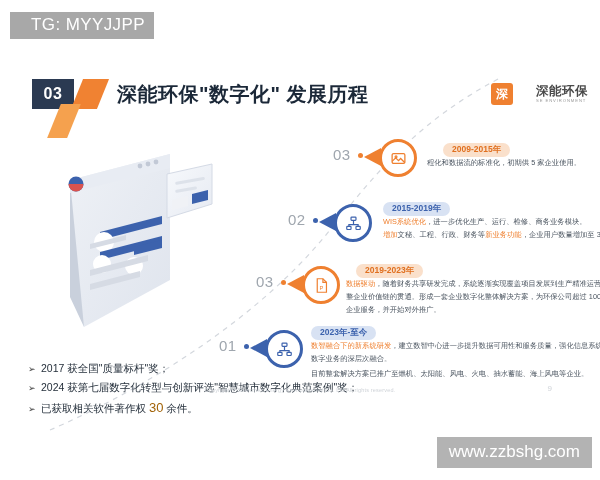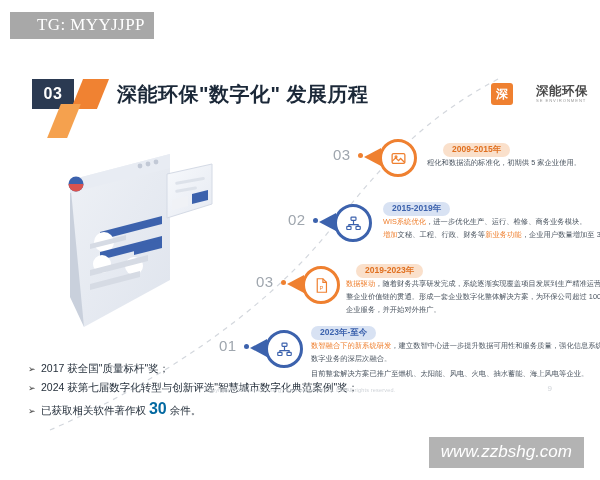--- a/index.html
+++ b/index.html
@@ -8,32 +8,30 @@
     font-family:"Liberation Sans","DejaVu Sans",sans-serif;
     position:relative;
   }
   .slide{position:absolute;left:0;top:0;width:600px;height:480px;background:#fff;}
 
   
   .tg-tag{
     position:absolute;left:10px;top:12px;
     background:#a8a8a8;color:#ffffff;
     font-size:17px;letter-spacing:.4px;
-    padding:3px 9px 4px 27px;
+    padding:3px 9px 4px 21px;
     white-space:nowrap;
-    font-family:Liberation Serif, serif;
   }
 
   
   .watermark{
-    position:absolute;right:16px;bottom:12px;
+    position:absolute;right:8px;bottom:12px;
     background:#b3b3b3;color:#ffffff;
     font-size:17px;padding:5px 12px 6px 12px;
     white-space:nowrap;
-    font-style:italic;
   }
 
   
   .title-row{position:absolute;left:32px;top:79px;height:30px;display:flex;align-items:stretch;}
   .title-num{
     background:#2b3a52;color:#fff;
     width:42px;display:flex;align-items:center;justify-content:center;
     font-size:16px;font-weight:bold;letter-spacing:.5px;
   }
   .title-slash{
@@ -105,21 +103,21 @@
     position:absolute;font-size:7.3px;line-height:1.75;color:#4b5560;
     white-space:nowrap;
   }
   .hl-orange{color:#ef8030;}
 
   
   .bullets{position:absolute;left:28px;top:362px;}
   .bullet{display:flex;align-items:baseline;margin-bottom:5px;}
   .bullet-mark{color:#3a3a3a;font-size:9px;width:13px;flex:0 0 13px;}
   .bullet-txt{font-size:10.5px;color:#1f2a36;white-space:nowrap;}
-  .big-num{color:#0369a1;font-size:16px;font-weight:bold;}
+  .big-num{color:#a16207;font-size:13px;font-weight:normal;}
 
   
   .copyright{
     position:absolute;left:50%;transform:translateX(-50%);top:387px;
     font-size:5.5px;color:#cfd3d8;white-space:nowrap;letter-spacing:.2px;
   }
   .pagenum{position:absolute;right:48px;top:384px;font-size:8px;color:#cfd3d8;}
 </style>
 </head>
 <body>

